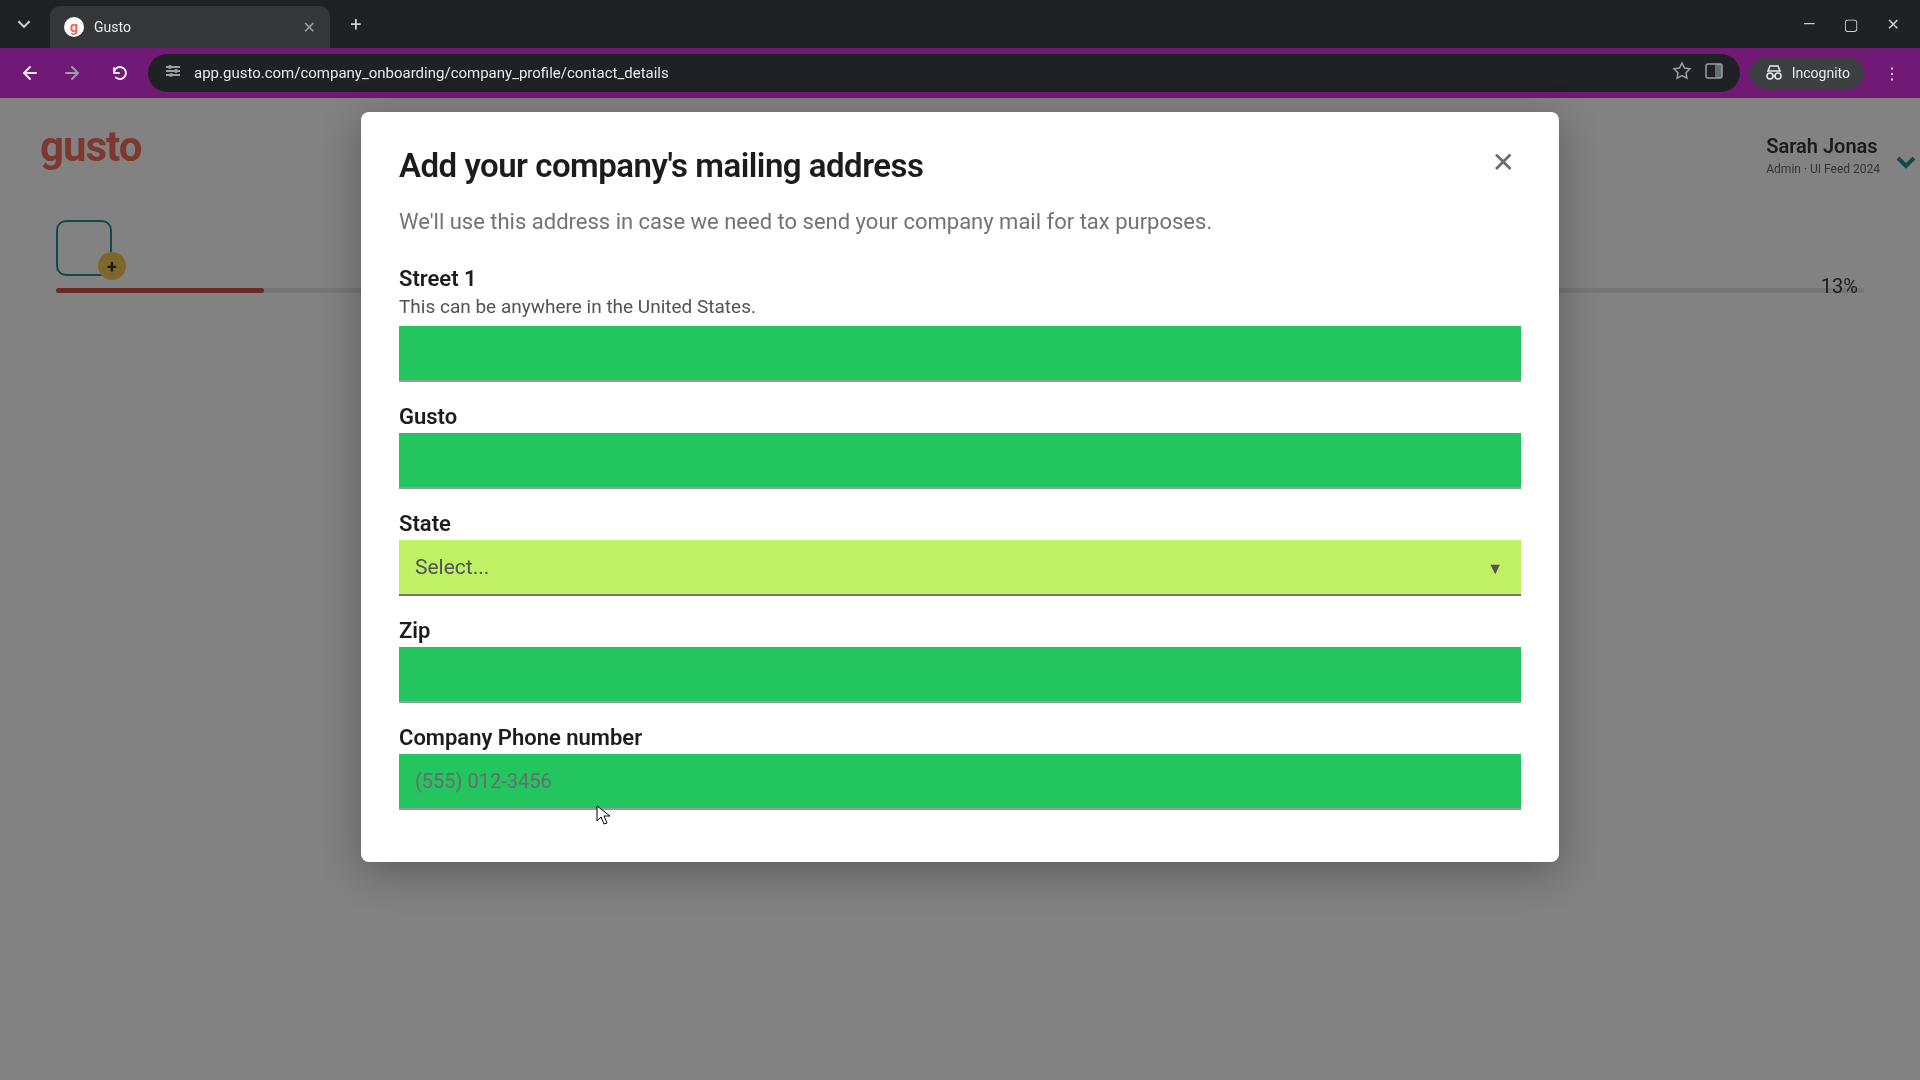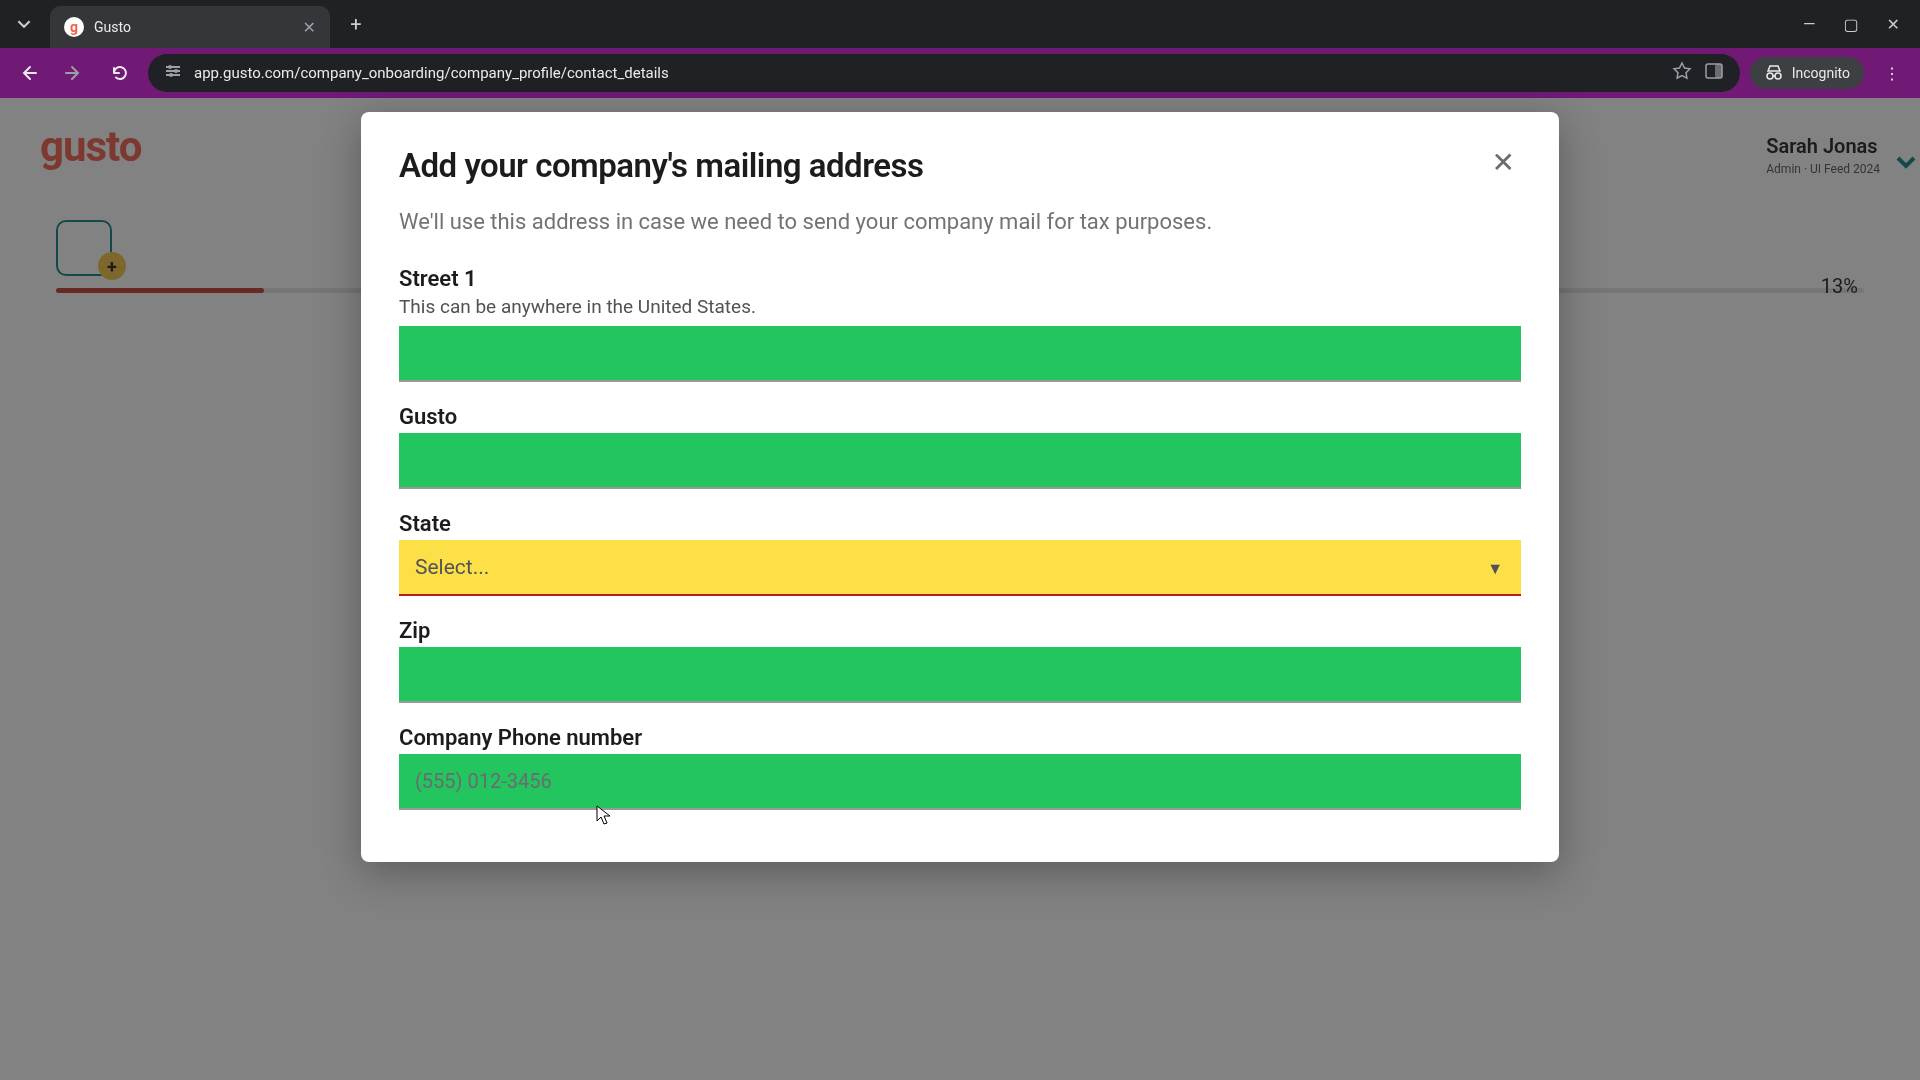--- a/index.html
+++ b/index.html
@@ -47,21 +47,21 @@
     .modal-body::-webkit-scrollbar-track { background:#f1f1f1; }
     .modal-body::-webkit-scrollbar-thumb { background:#c1c1c1; border-radius:2px; }
     .modal-desc { font-size:22px; color:#737373; line-height:1.5; margin-bottom:28px; max-width:860px; }
     .field { margin-bottom:22px; }
     .field-label { font-size:22px; font-weight:600; color:#1c1c1c; margin-bottom:4px; display:block; }
     .field-label .opt { font-weight:400; color:#525257; }
     .field-help { font-size:19px; color:#525257; margin-bottom:8px; }
     .text-input { width:100%; height:56px; background:#22c55e; border:none; border-bottom:2px solid #999; font-size:20px; padding:0 16px; color:#1c1c1c; }
     .text-input::placeholder { color:#6b6b70; }
     .select-wrap { position:relative; }
-    .select-input { width:100%; height:56px; background:#fde047; border:none; border-bottom:2px solid #b91c1c; font-size:21px; padding:0 16px; color:#525257; appearance:none; text-align:left; }
+    .select-input { width:100%; height:56px; background:#bef264; border:none; border-bottom:2px solid #737373; font-size:21px; padding:0 16px; color:#525257; appearance:none; text-align:left; }
     .select-caret { position:absolute; right:18px; top:50%; transform:translateY(-50%); color:#525257; pointer-events:none; }
 
     .cursor { position:absolute; top:805px; left:596px; z-index:999; pointer-events:none; }
   </style>
 </head>
 <body>
 
 <div class="chrome-top">
   <div class="tab-dropdown">
     <svg width="14" height="14" viewBox="0 0 10 10">

